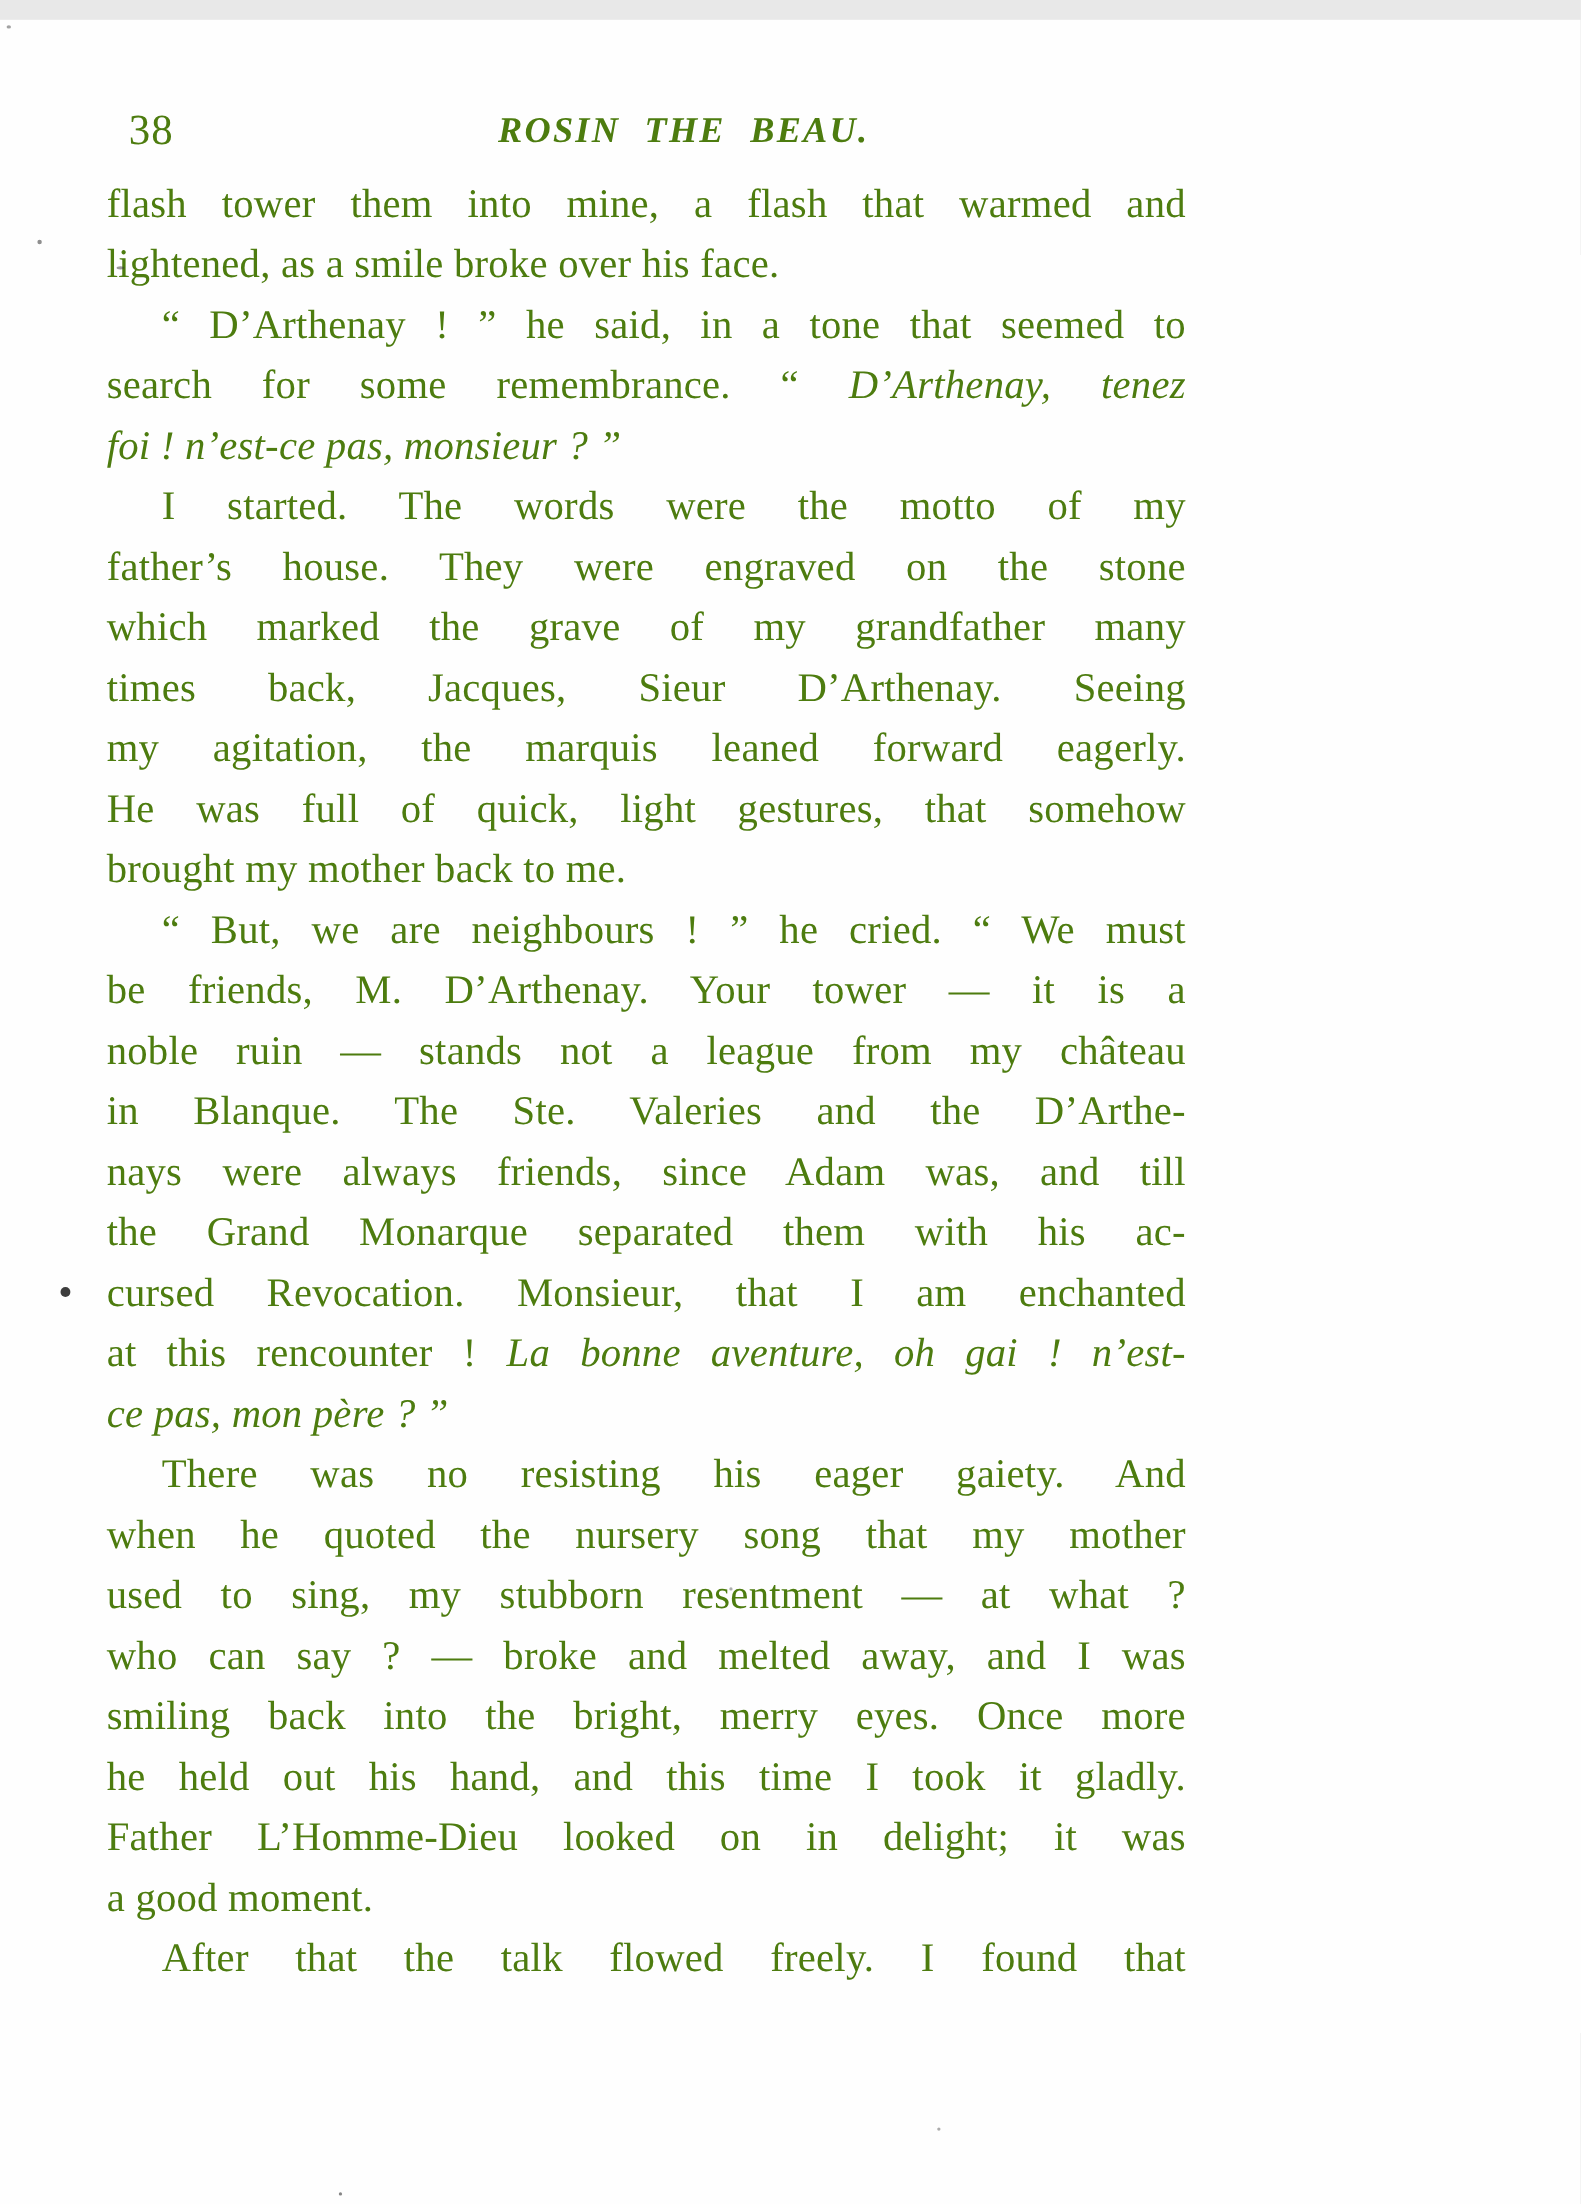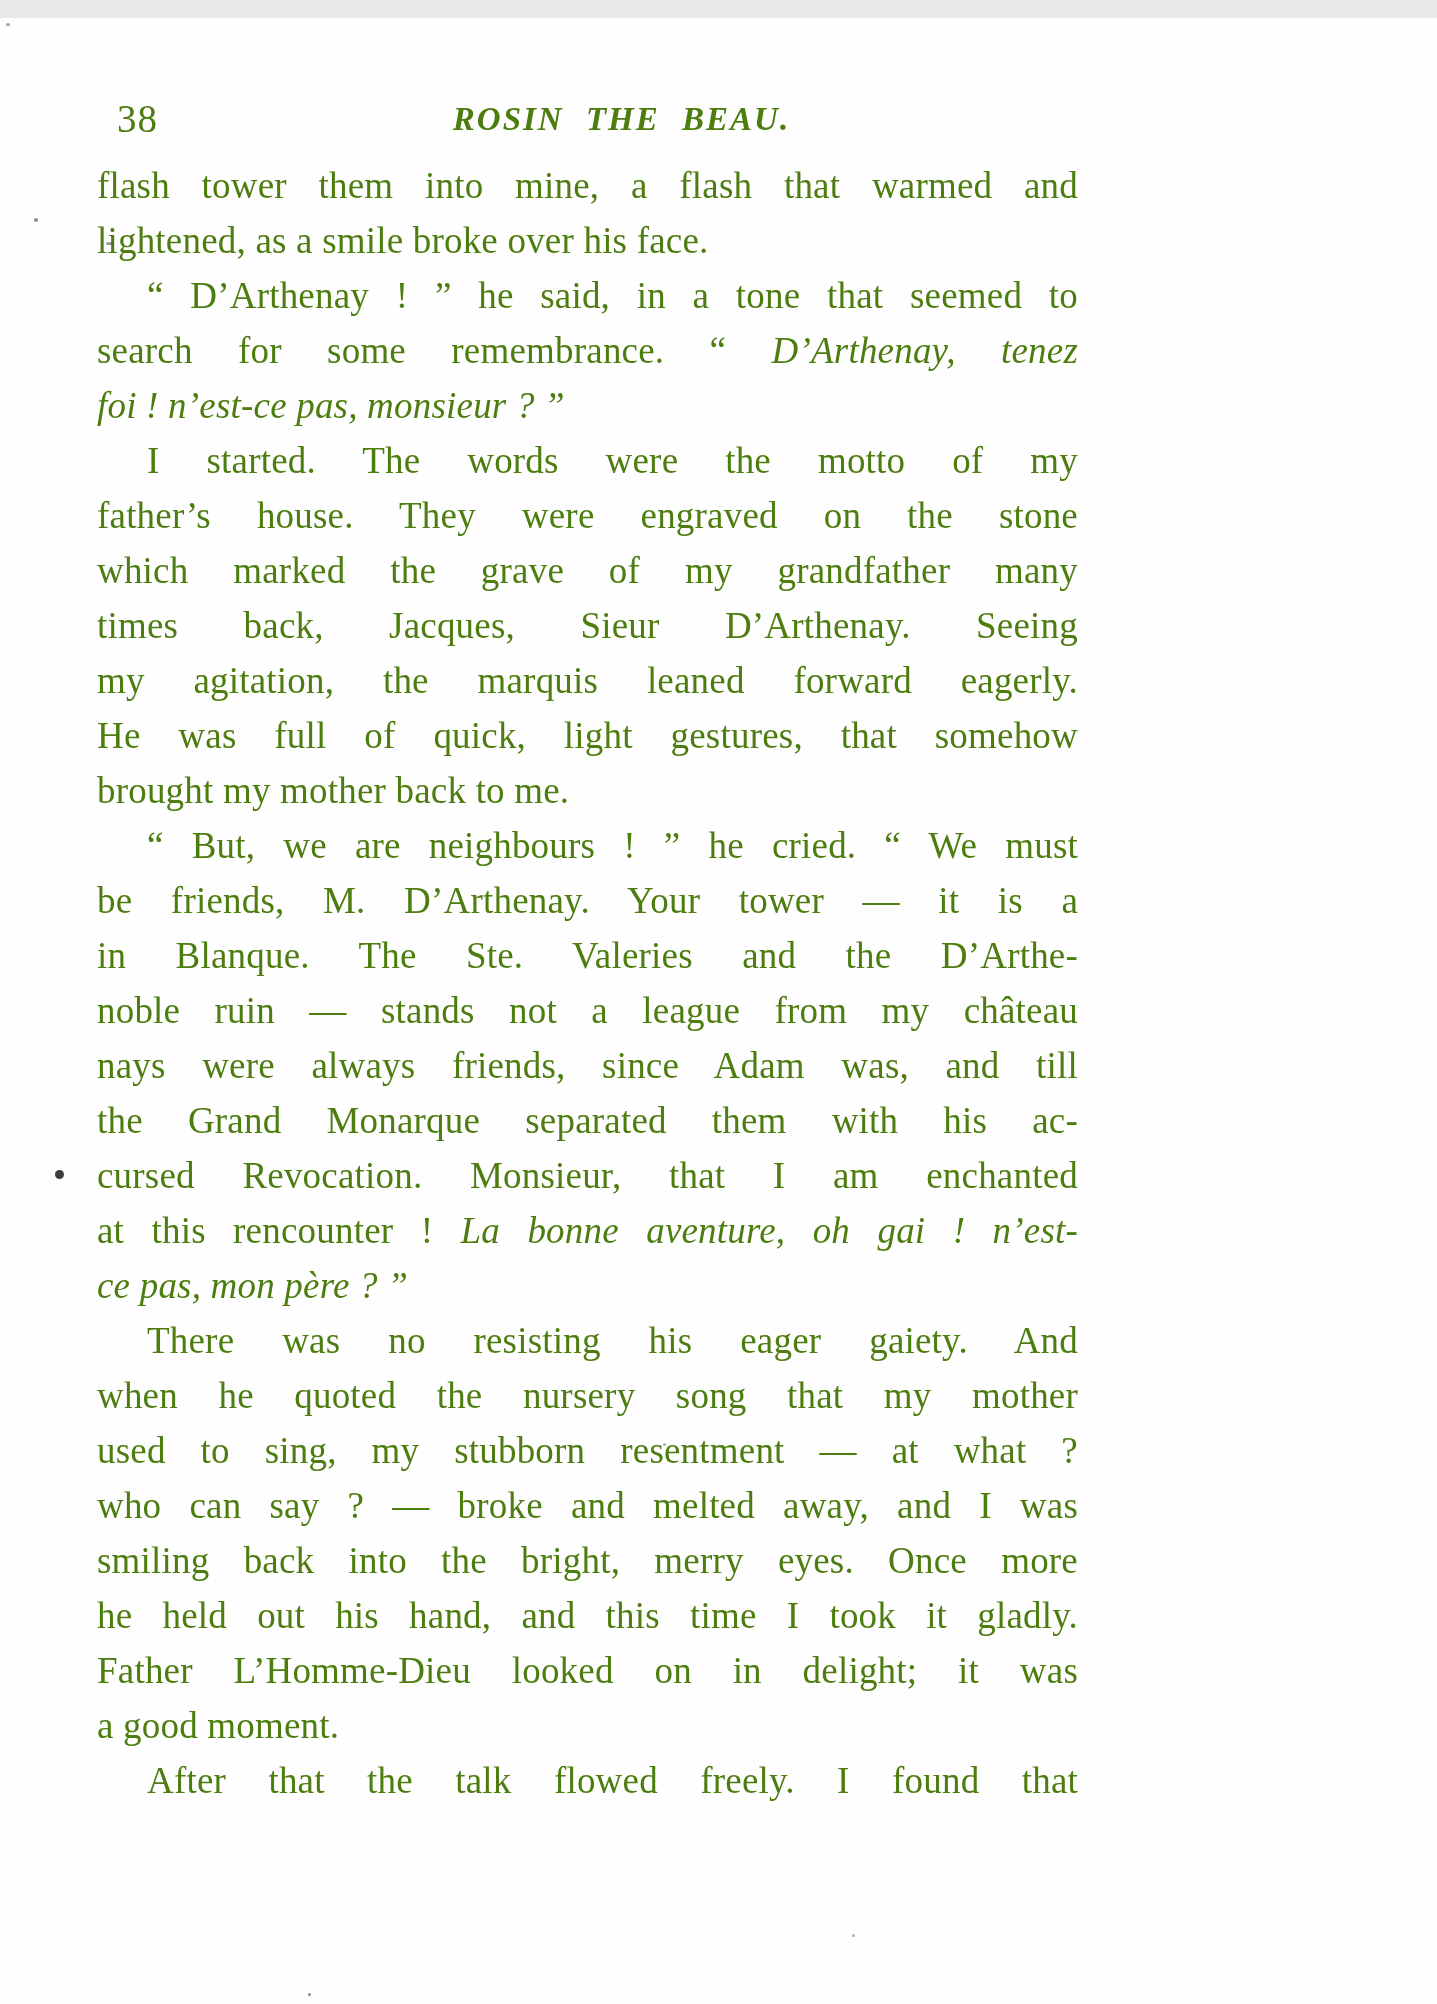--- a/index.html
+++ b/index.html
@@ -78,22 +78,22 @@
       <div class="line last"><span class="it">foi ! n’est-ce pas, monsieur ? ”</span></div>
       <div class="line indent"><span>I started. The words were the motto of my</span></div>
       <div class="line"><span>father’s house. They were engraved on the stone</span></div>
       <div class="line"><span>which marked the grave of my grandfather many</span></div>
       <div class="line"><span>times back, Jacques, Sieur D’Arthenay. Seeing</span></div>
       <div class="line"><span>my agitation, the marquis leaned forward eagerly.</span></div>
       <div class="line"><span>He was full of quick, light gestures, that somehow</span></div>
       <div class="line last"><span>brought my mother back to me.</span></div>
       <div class="line indent"><span>“ But, we are neighbours ! ” he cried. “ We must</span></div>
       <div class="line"><span>be friends, M. D’Arthenay. Your tower — it is a</span></div>
+      <div class="line"><span>noble ruin — stands not a league from my château</span></div>
       <div class="line"><span>in Blanque. The Ste. Valeries and the D’Arthe-</span></div>
-      <div class="line"><span>noble ruin — stands not a league from my château</span></div>
       <div class="line"><span>nays were always friends, since Adam was, and till</span></div>
       <div class="line"><span>the Grand Monarque separated them with his ac-</span></div>
       <div class="line"><span>cursed Revocation. Monsieur, that I am enchanted</span></div>
       <div class="line"><span>at this rencounter ! </span><span class="it">La bonne aventure, oh gai ! n’est-</span></div>
       <div class="line last"><span class="it">ce pas, mon père ? ”</span></div>
       <div class="line indent"><span>There was no resisting his eager gaiety. And</span></div>
       <div class="line"><span>when he quoted the nursery song that my mother</span></div>
       <div class="line"><span>used to sing, my stubborn resentment — at what ?</span></div>
       <div class="line"><span>who can say ? — broke and melted away, and I was</span></div>
       <div class="line"><span>smiling back into the bright, merry eyes. Once more</span></div>

